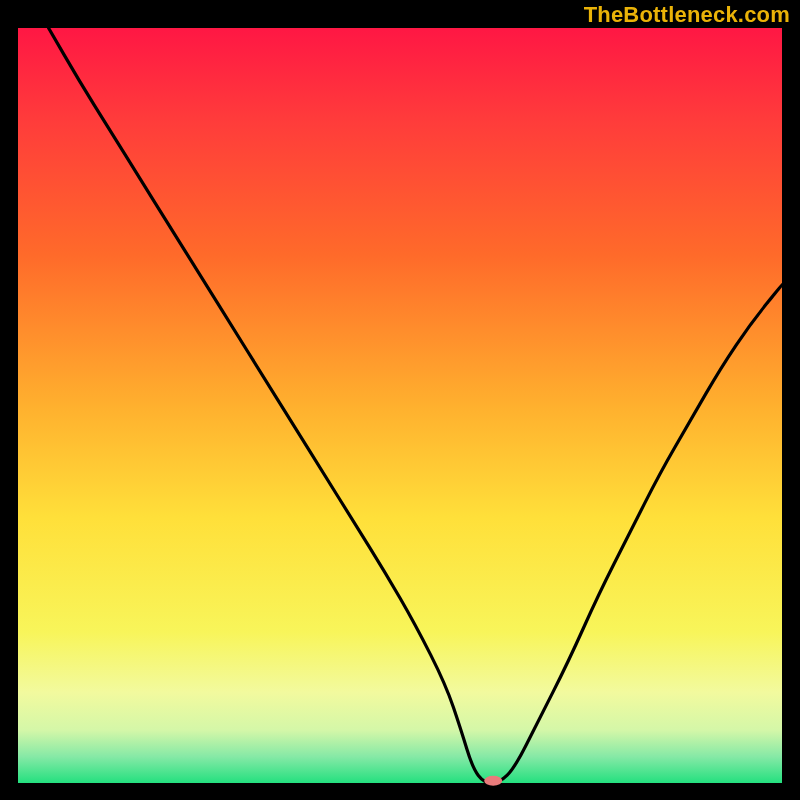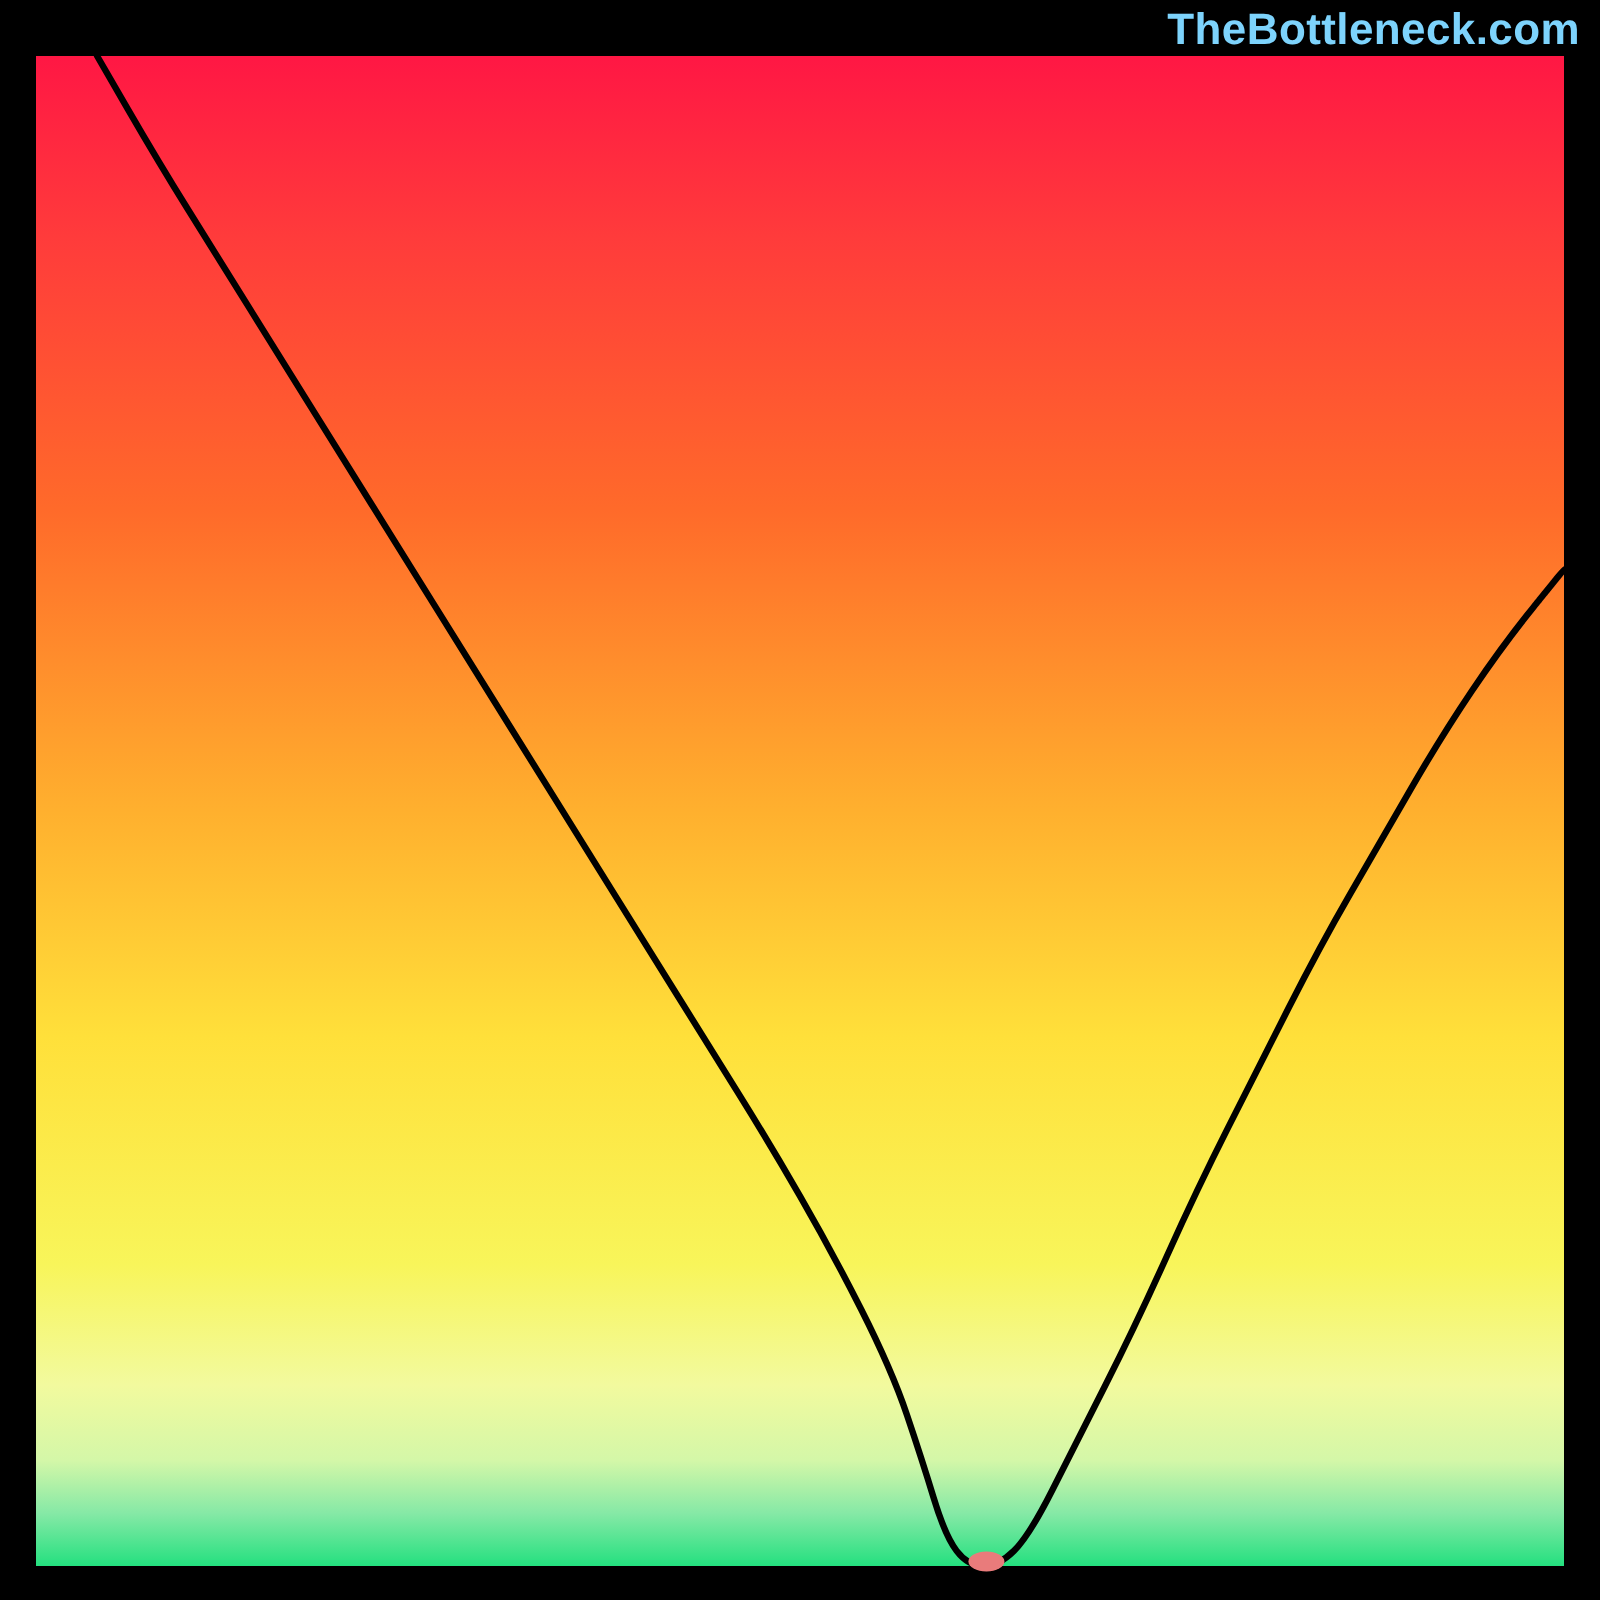--- a/index.html
+++ b/index.html
@@ -18,21 +18,21 @@
     height: 800px;
     background: #000;
   }
   .watermark {
     position: absolute;
     top: 2px;
     right: 10px;
     font-family: Arial, Helvetica, sans-serif;
     font-size: 22px;
     font-weight: 600;
-    color: #7dd3fc;
+    color: #eab308;
     letter-spacing: 0.2px;
   }
   svg {
     position: absolute;
     left: 0;
     top: 0;
   }
 </style>
 </head>
 <body>

